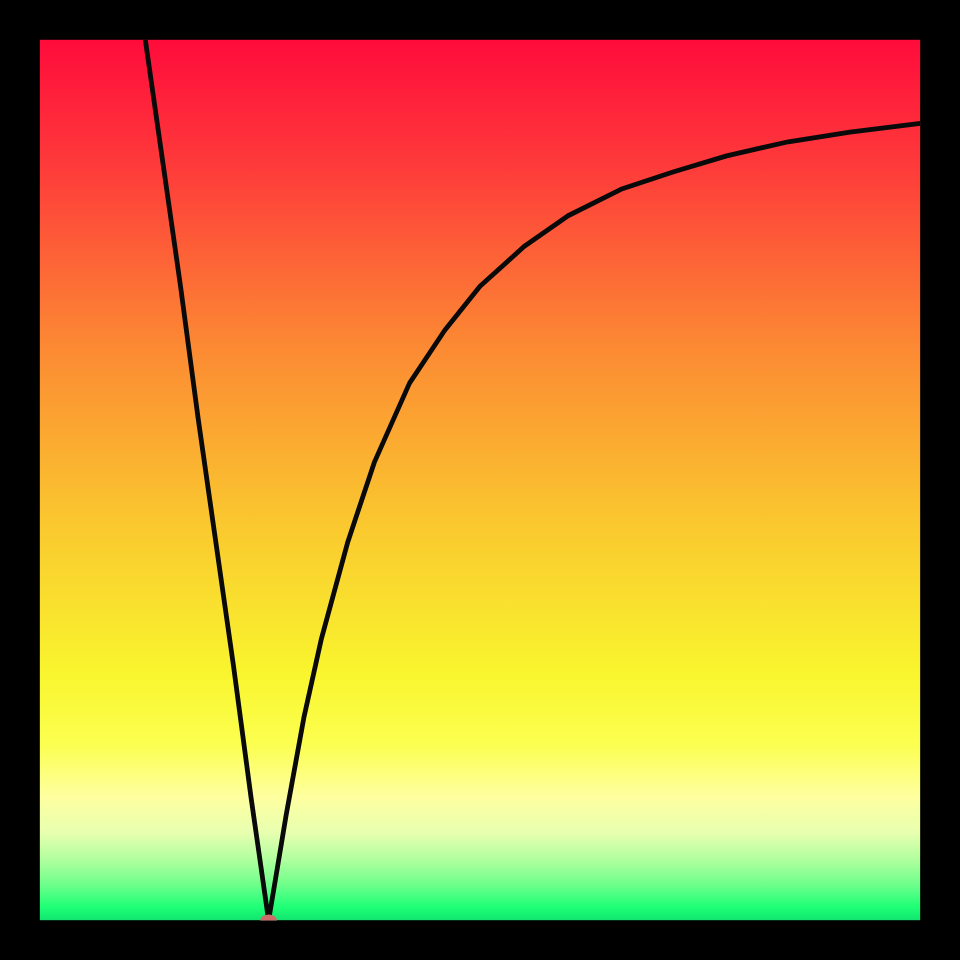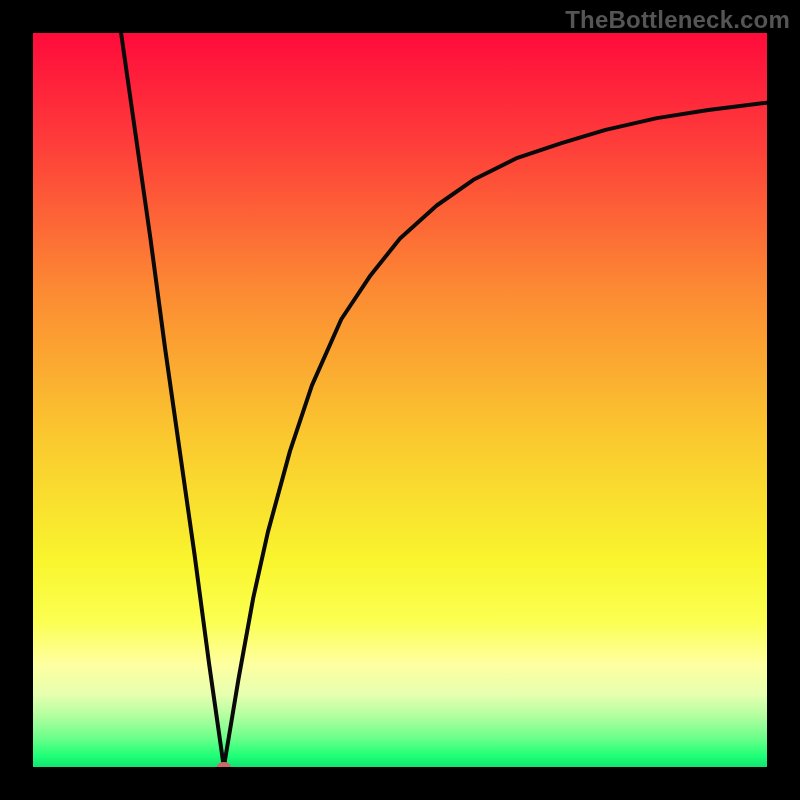--- a/index.html
+++ b/index.html
@@ -32,21 +32,20 @@
     font-size: 24px;
     font-weight: 600;
     letter-spacing: 0.2px;
     user-select: none;
   }
 </style>
 </head>
 <body>
 
 <div class="outer">
-  <div class="watermark">TheBottleneck.com</div>
   <div class="plot">
     <svg id="plot-svg" width="734" height="734" viewBox="0 0 734 734">
       <defs>
         <linearGradient id="bg-grad" x1="0" y1="0" x2="0" y2="1">
             <stop offset="0.00%" stop-color="#ff0b3b"></stop>
             <stop offset="15.00%" stop-color="#fe3d3a"></stop>
             <stop offset="35.00%" stop-color="#fc8a33"></stop>
             <stop offset="55.00%" stop-color="#fac82f"></stop>
             <stop offset="72.00%" stop-color="#f9f52e"></stop>
             <stop offset="80.00%" stop-color="#fbff50"></stop>

